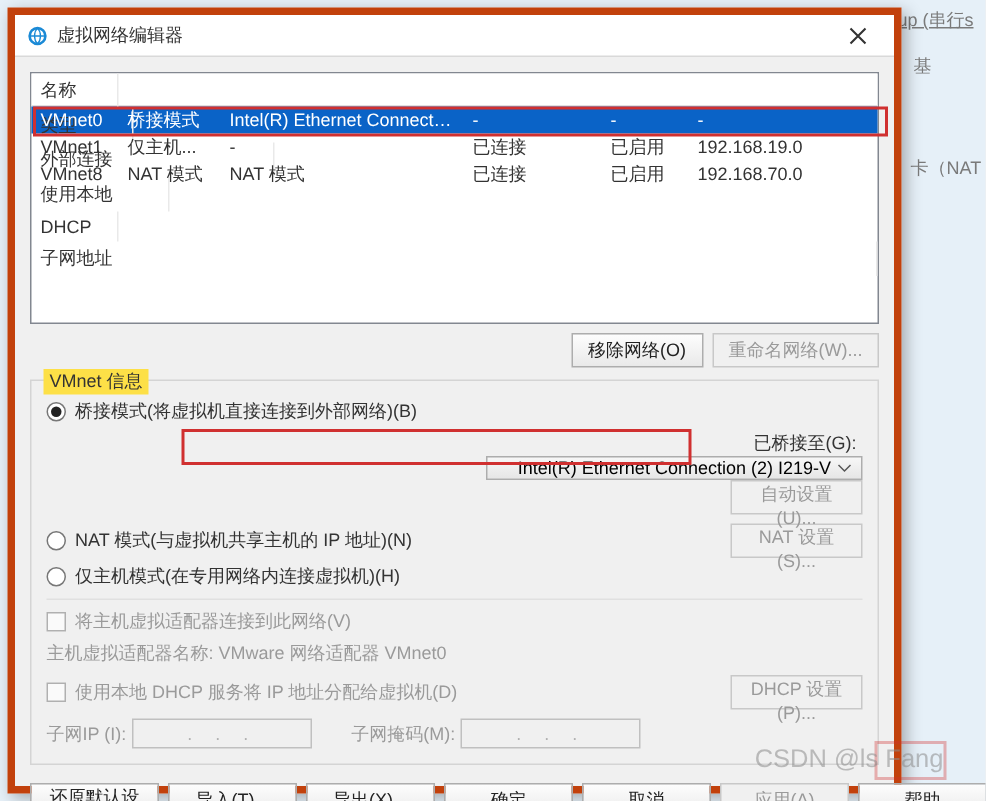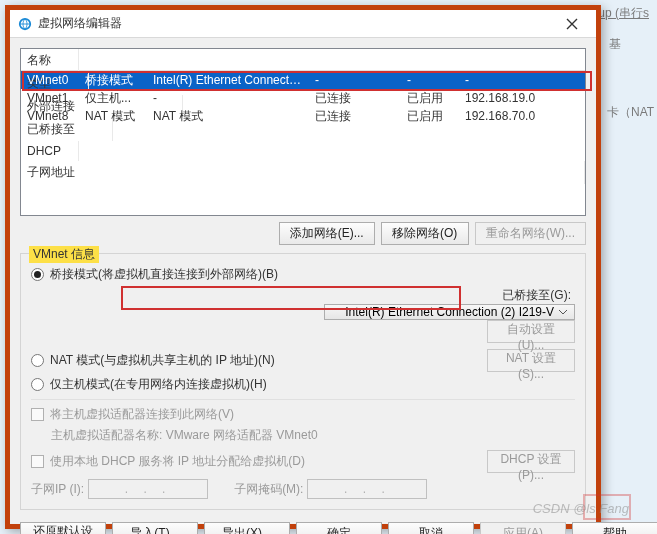--- a/index.html
+++ b/index.html
@@ -35,21 +35,21 @@
   .combo .chev { position: absolute; right: 6px; }
   .rightbtn { width: 88px; margin-left: 6px; }
   .ip-row { display: flex; align-items: center; gap: 4px; margin-top: 6px; }
   .ipbox { width: 120px; height: 20px; background: #fff; border: 1px solid #c0c0c0; color: #b0b0b0; display: flex; align-items: center; justify-content: center; letter-spacing: 6px;}
   .ipbox.dis{ background:#f0f0f0; }
   .lbl { color: #333; }
   .lbl.dis, .txt.dis { color: #9a9a9a; }
   .bottom { display: flex; gap: 6px; padding: 6px 10px 0 10px; }
   .bottom .btn { min-width: 86px; }
   .spacer { flex: 1; }
-  .wm { position: absolute; right: 28px; bottom: 18px; color: rgba(140,140,140,.55); font-size: 13px; font-style: italic;}
+  .wm { position: absolute; right: 28px; bottom: 18px; color: rgba(140,140,140,.55); font-size: 17px;}
 </style>
 </head>
 <body>
 
 <span class="bg-text" style="right:8px; top:5px;text-decoration:underline;">up (串行s</span>
 <span class="bg-text" style="right:36px; top:36px;">基</span>
 <span class="bg-text" style="right:0px; top:104px; width:50px;">卡（NAT</span>
 
 <div class="dialog">
   <div class="titlebar">
@@ -64,21 +64,21 @@
         </svg>
       </div>
   </div>
 
   <div class="content">
     <div class="grid-wrap">
       <div class="grid-head">
         <div class="gh c1">名称</div>
         <div class="gh c2">类型</div>
         <div class="gh c3">外部连接</div>
-        <div class="gh c4">已桥接至</div>
+        <div class="gh c4">使用本地</div>
         <div class="gh c5">DHCP</div>
         <div class="gh c6">子网地址</div>
       </div>
       <div class="grid-body">
         <div class="row sel">
           <div class="cell c1">VMnet0</div>
           <div class="cell c2">桥接模式</div>
           <div class="cell c3">Intel(R) Ethernet Connectio...</div>
           <div class="cell c4">-</div>
           <div class="cell c5">-</div>
@@ -98,21 +98,20 @@
           <div class="cell c3">NAT 模式</div>
           <div class="cell c4">已连接</div>
           <div class="cell c5">已启用</div>
           <div class="cell c6">192.168.70.0</div>
         </div>
       </div>
       <div class="redbox" style="left:1px; top:22px; width:570px; height:20px;"></div>
     </div>
 
     <div class="btnrow">
-      <button class="btn">添加网络(E)...</button>
       <button class="btn">移除网络(O)</button>
       <button class="btn dis">重命名网络(W)...</button>
     </div>
 
     <div class="fieldset">
       <span class="legend">VMnet 信息</span>
 
       <div class="radio-row">
         <span class="radio on"></span>
         <span class="lbl">桥接模式(将虚拟机直接连接到外部网络)(B)</span>
@@ -140,21 +139,21 @@
         <span class="radio"></span>
         <span class="lbl">仅主机模式(在专用网络内连接虚拟机)(H)</span>
       </div>
 
       <div style="height:1px;background:#e0e0e0;margin:6px 0;"></div>
 
       <div class="radio-row">
         <span class="chk"></span>
         <span class="lbl dis">将主机虚拟适配器连接到此网络(V)</span>
       </div>
-      <div class="txt dis" style="margin-left:20px;">主机虚拟适配器名称: VMware 网络适配器 VMnet0</div>
+      <div class="txt dis" style="">主机虚拟适配器名称: VMware 网络适配器 VMnet0</div>
 
       <div class="radio-row" style="margin-top:6px;">
         <span class="chk"></span>
         <span class="lbl dis">使用本地 DHCP 服务将 IP 地址分配给虚拟机(D)</span>
         <span class="spacer"></span>
         <button class="btn dis rightbtn">DHCP 设置(P)...</button>
       </div>
 
       <div class="ip-row">
         <span class="lbl dis">子网IP (I):</span>

